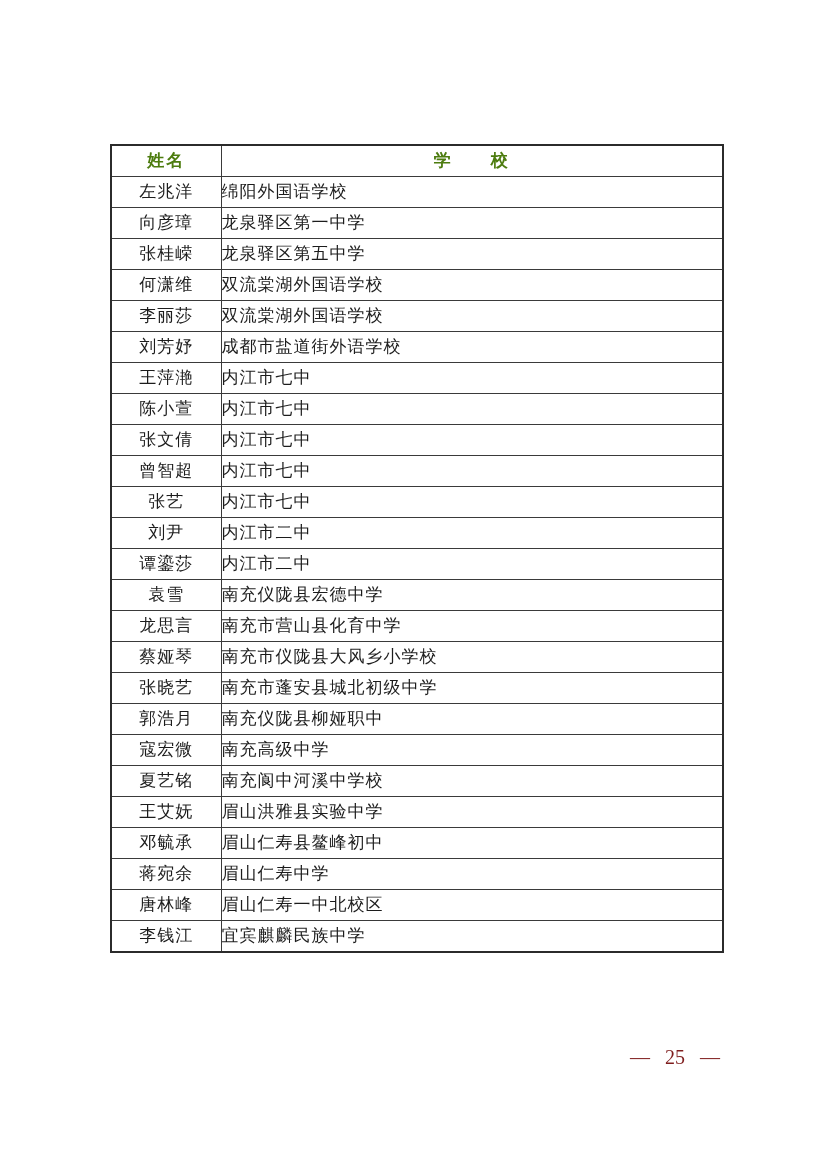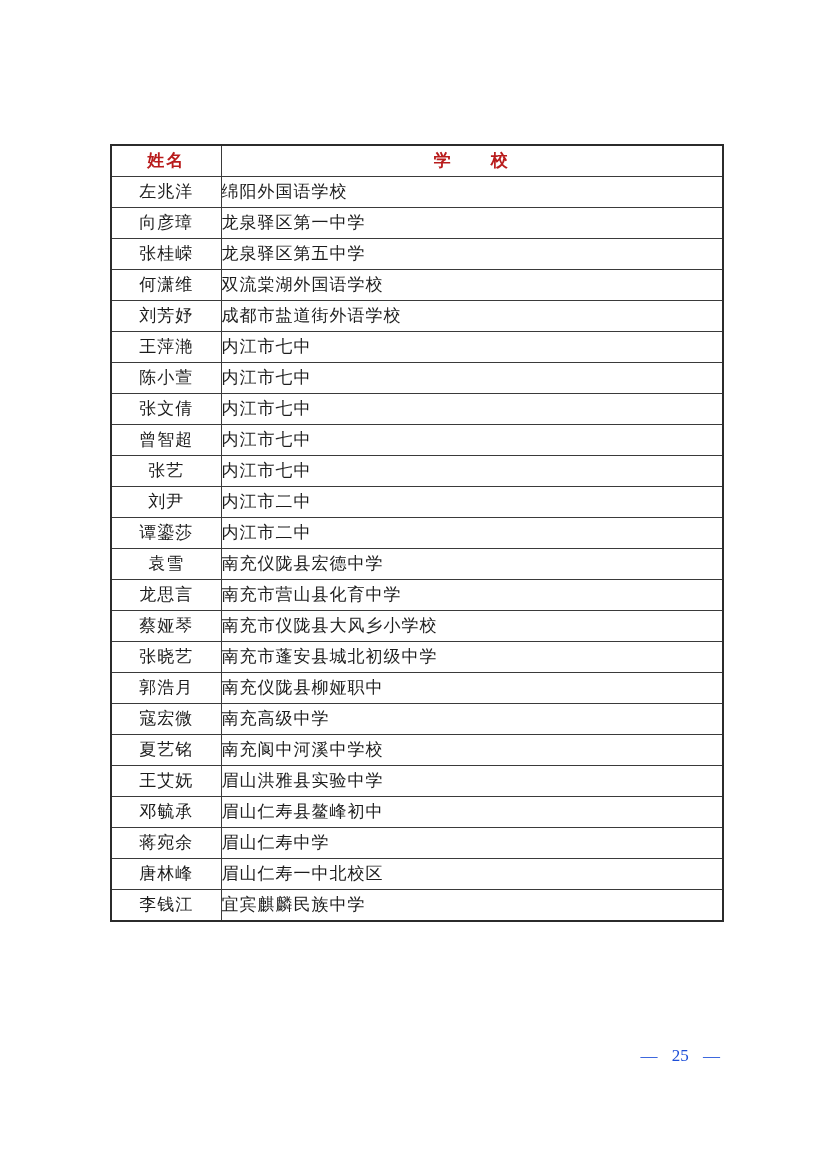--- a/index.html
+++ b/index.html
@@ -42,39 +42,39 @@
     overflow: hidden;
     white-space: pre;
   }
   table.roster col.name-col { width: 110px; }
   table.roster col.school-col { width: 502px; }
   table.roster th {
     font-family: "Liberation Sans", "DejaVu Sans", sans-serif;
     font-weight: 700;
     text-align: center;
     letter-spacing: 2px;
-    color: #b91c1c;
+    color: #4d7c0f;
   }
   td.name-cell {
     text-align: center;
     letter-spacing: 1px;
   }
   td.school-cell {
     text-align: left;
     padding-left: 13px;
     letter-spacing: 1px;
   }
   .page-number {
     position: absolute;
     top: 1046px;
     left: 0;
     width: 720px;
     text-align: right;
-    font-size: 17px;
-    color: #1d4ed8;
+    font-size: 20px;
+    color: #7f1d1d;
     word-spacing: 10px;
   }
 </style>
 </head>
 <body>
 
 <div class="page">
 
   <table class="roster">
     <colgroup>
@@ -95,20 +95,24 @@
         <tr>
     <td class="name-cell">向彦璋</td>
     <td class="school-cell">龙泉驿区第一中学</td>
   </tr>
         <tr>
     <td class="name-cell">张桂嵘</td>
     <td class="school-cell">龙泉驿区第五中学</td>
   </tr>
         <tr>
     <td class="name-cell">何潇维</td>
+    <td class="school-cell">双流棠湖外国语学校</td>
+  </tr>
+        <tr>
+    <td class="name-cell">李丽莎</td>
     <td class="school-cell">双流棠湖外国语学校</td>
   </tr>
         <tr>
     <td class="name-cell">刘芳妤</td>
     <td class="school-cell">成都市盐道街外语学校</td>
   </tr>
         <tr>
     <td class="name-cell">王萍滟</td>
     <td class="school-cell">内江市七中</td>
   </tr>

